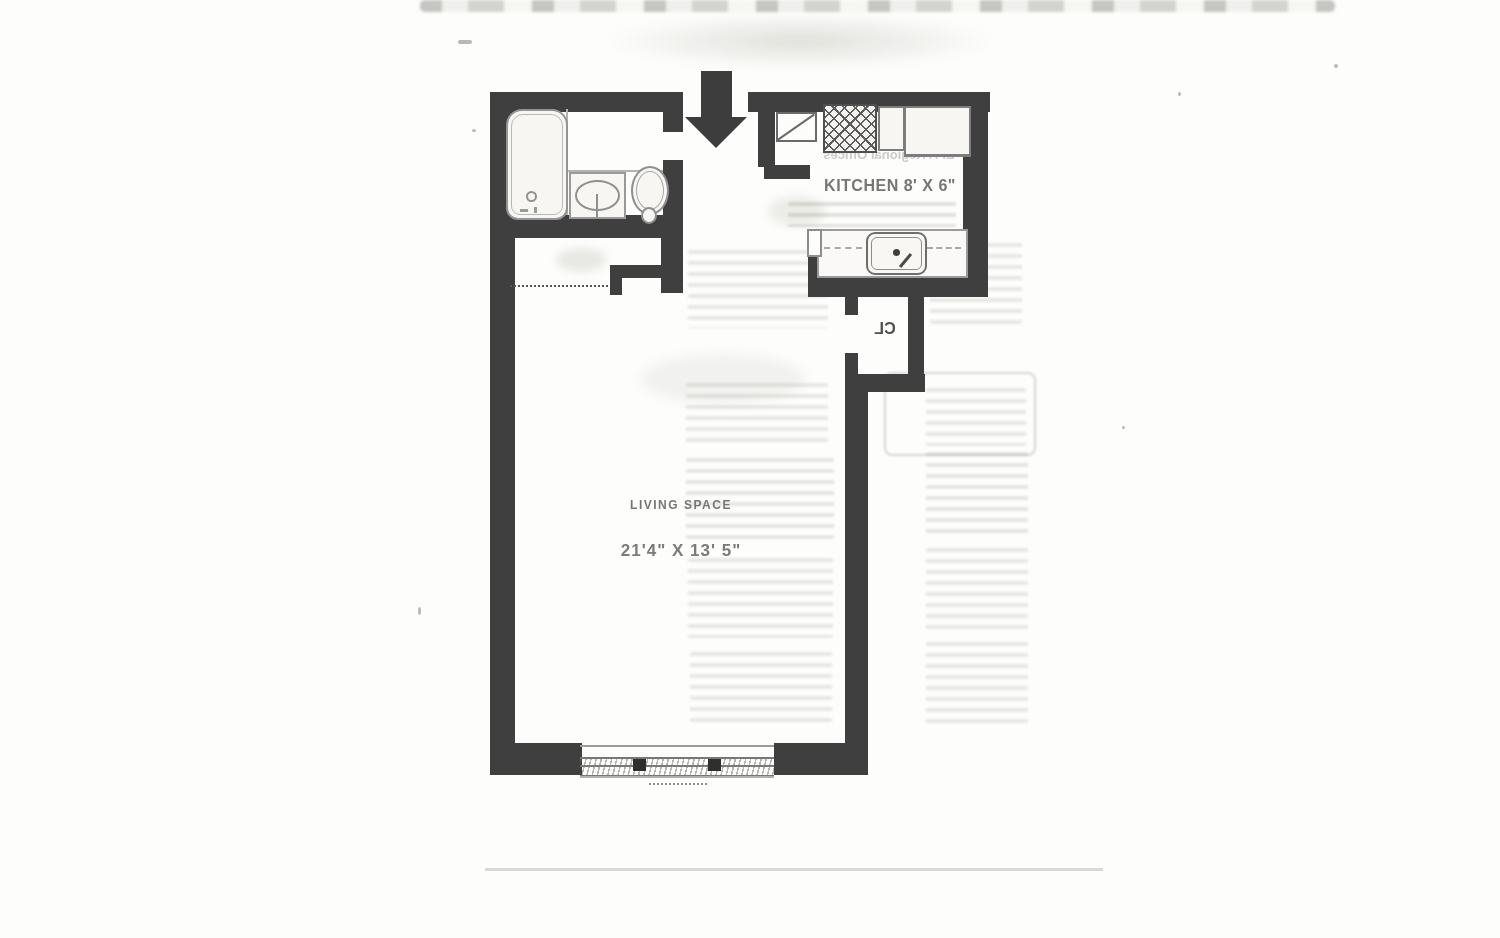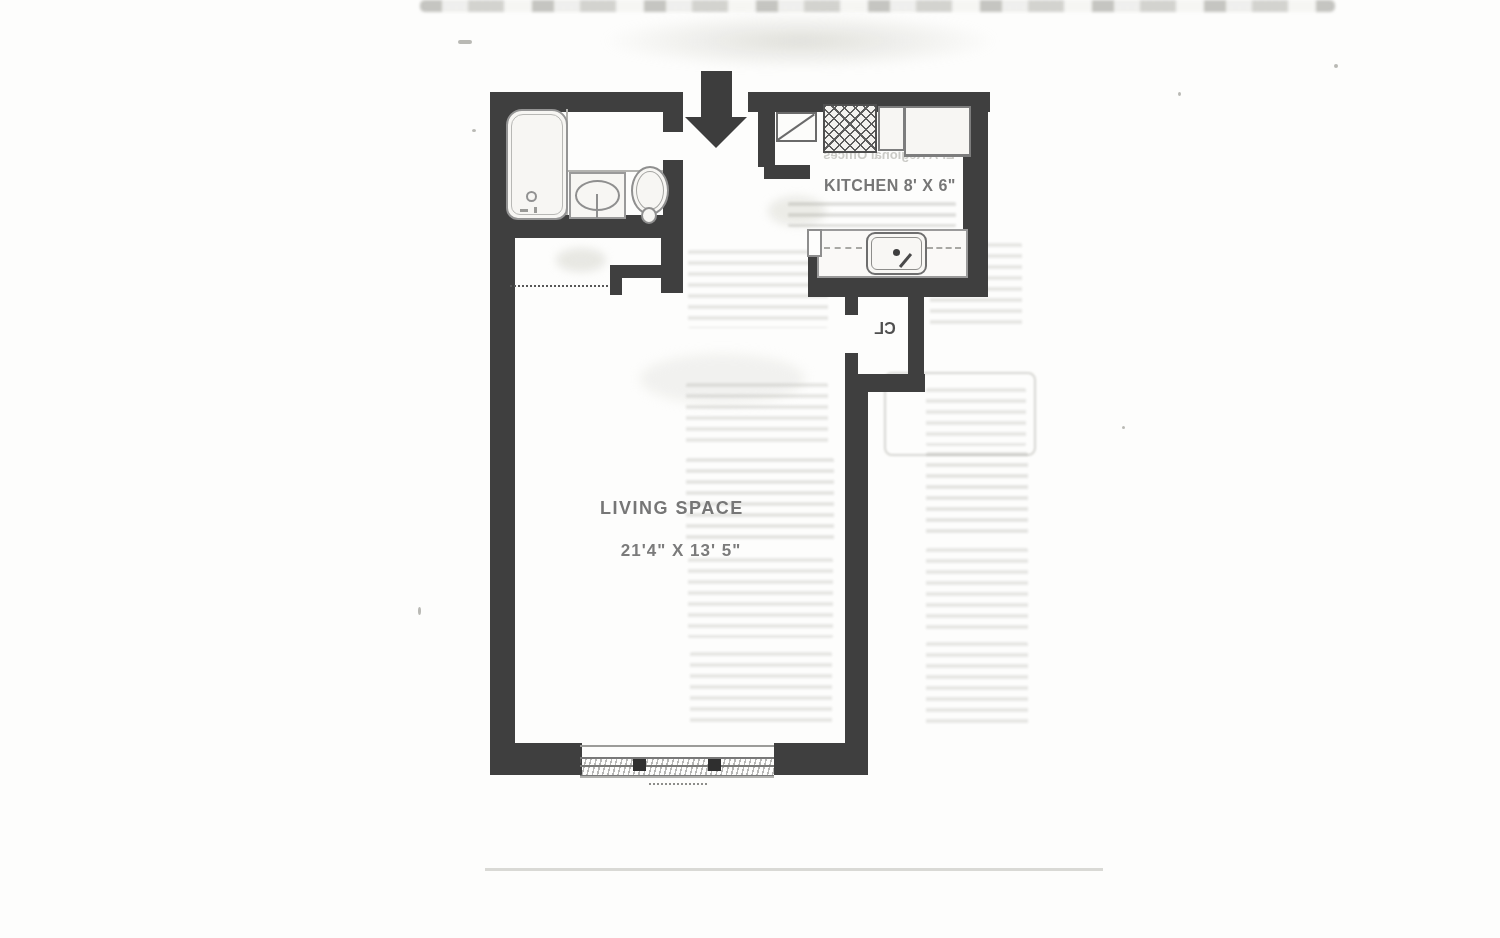--- a/index.html
+++ b/index.html
@@ -25,21 +25,21 @@
   .ghost-box{position:absolute;left:884px;top:372px;width:148px;height:80px;border:2px solid rgba(168,168,160,.45);
     border-radius:8px;filter:blur(1.1px);}
   .ghost-heading{position:absolute;left:815px;top:147px;width:148px;height:18px;text-align:center;
     font-weight:bold;font-size:13px;color:rgba(162,162,154,.55);transform:scaleX(-1);filter:blur(.7px);white-space:nowrap;}
   .ghost-sub{filter:blur(1.1px);opacity:.65;}
 
   
   .wall{position:absolute;background:#3f3f3f;}
   .label{position:absolute;color:#767676;font-weight:bold;white-space:nowrap;}
   .lbl-kitchen{left:820px;top:177px;width:140px;font-size:16px;letter-spacing:.5px;text-align:center;}
-  .lbl-living{left:600px;top:498px;width:162px;font-size:18px;letter-spacing:1.5px;}
+  .lbl-living{left:600px;top:498px;width:162px;font-size:12px;letter-spacing:1.5px;text-align:center;}
   .lbl-dims{left:600px;top:541px;width:162px;font-size:17px;letter-spacing:1px;text-align:center;color:#7b7b7b;}
   .lbl-cl{left:865px;top:320px;width:40px;font-size:16px;color:#4f4f4f;text-align:center;transform:scaleX(-1);}
 
   
   .arrow-stem{position:absolute;left:701px;top:71px;width:31px;height:48px;background:#3d3d3d;}
   .arrow-head{position:absolute;left:685px;top:117px;width:0;height:0;
     border-left:31px solid transparent;border-right:31px solid transparent;border-top:31px solid #3d3d3d;}
 
   
   .fix{position:absolute;background:#f7f6f3;}

